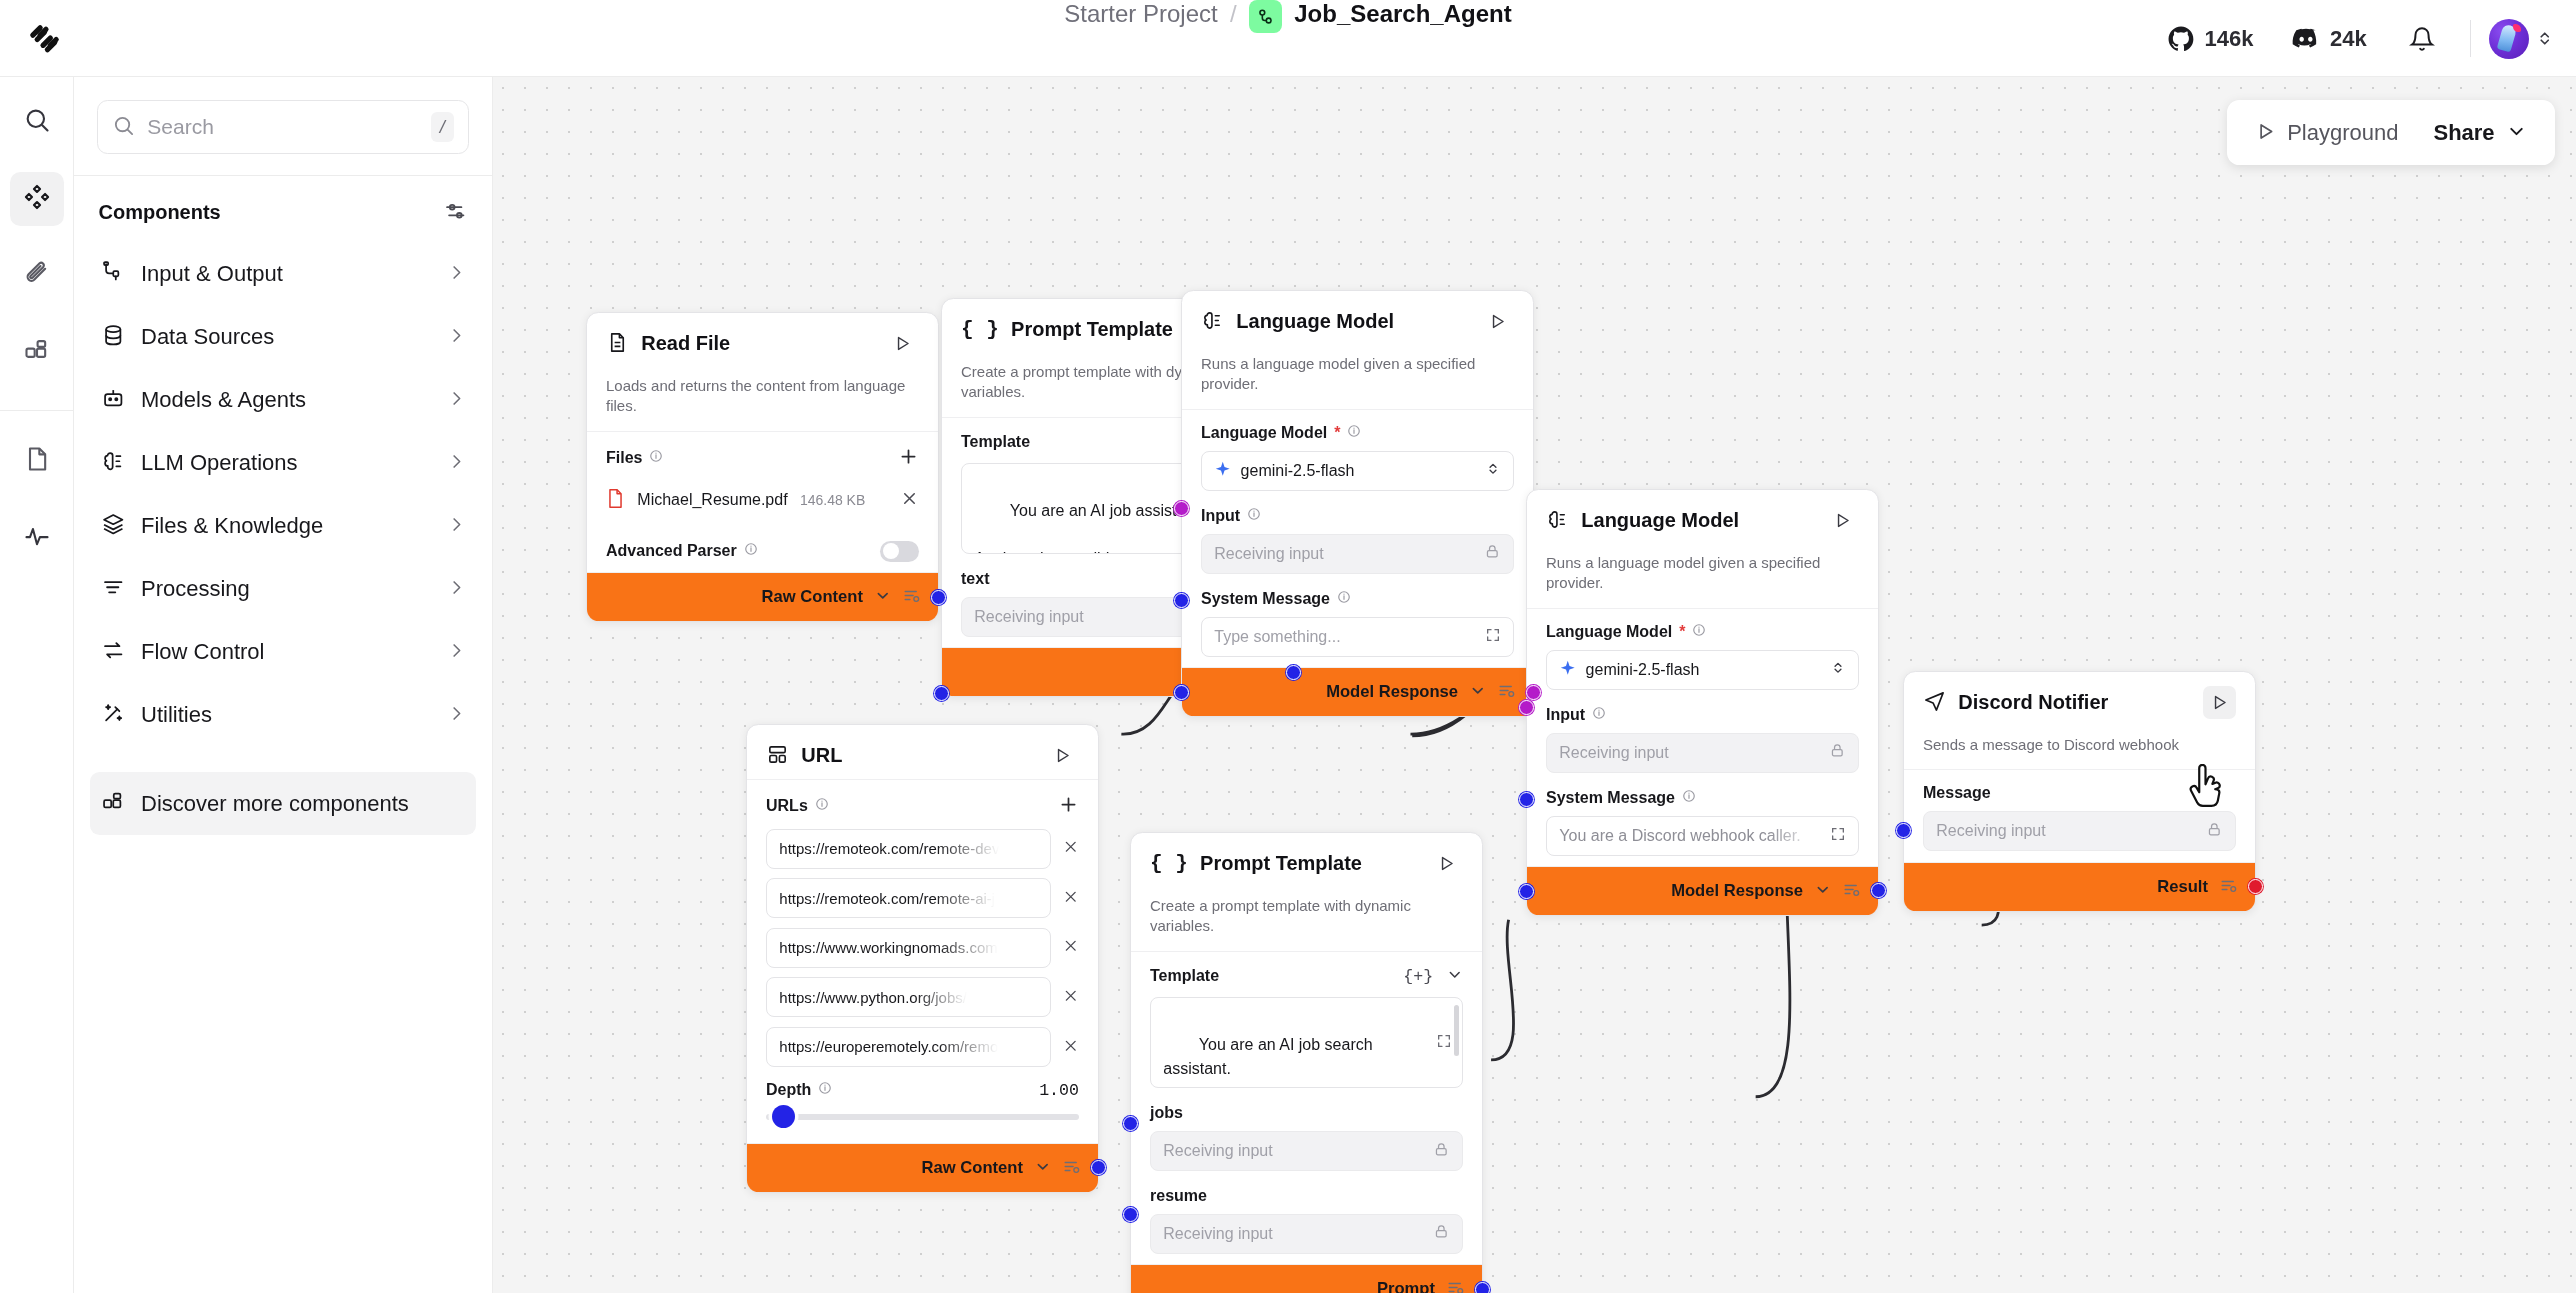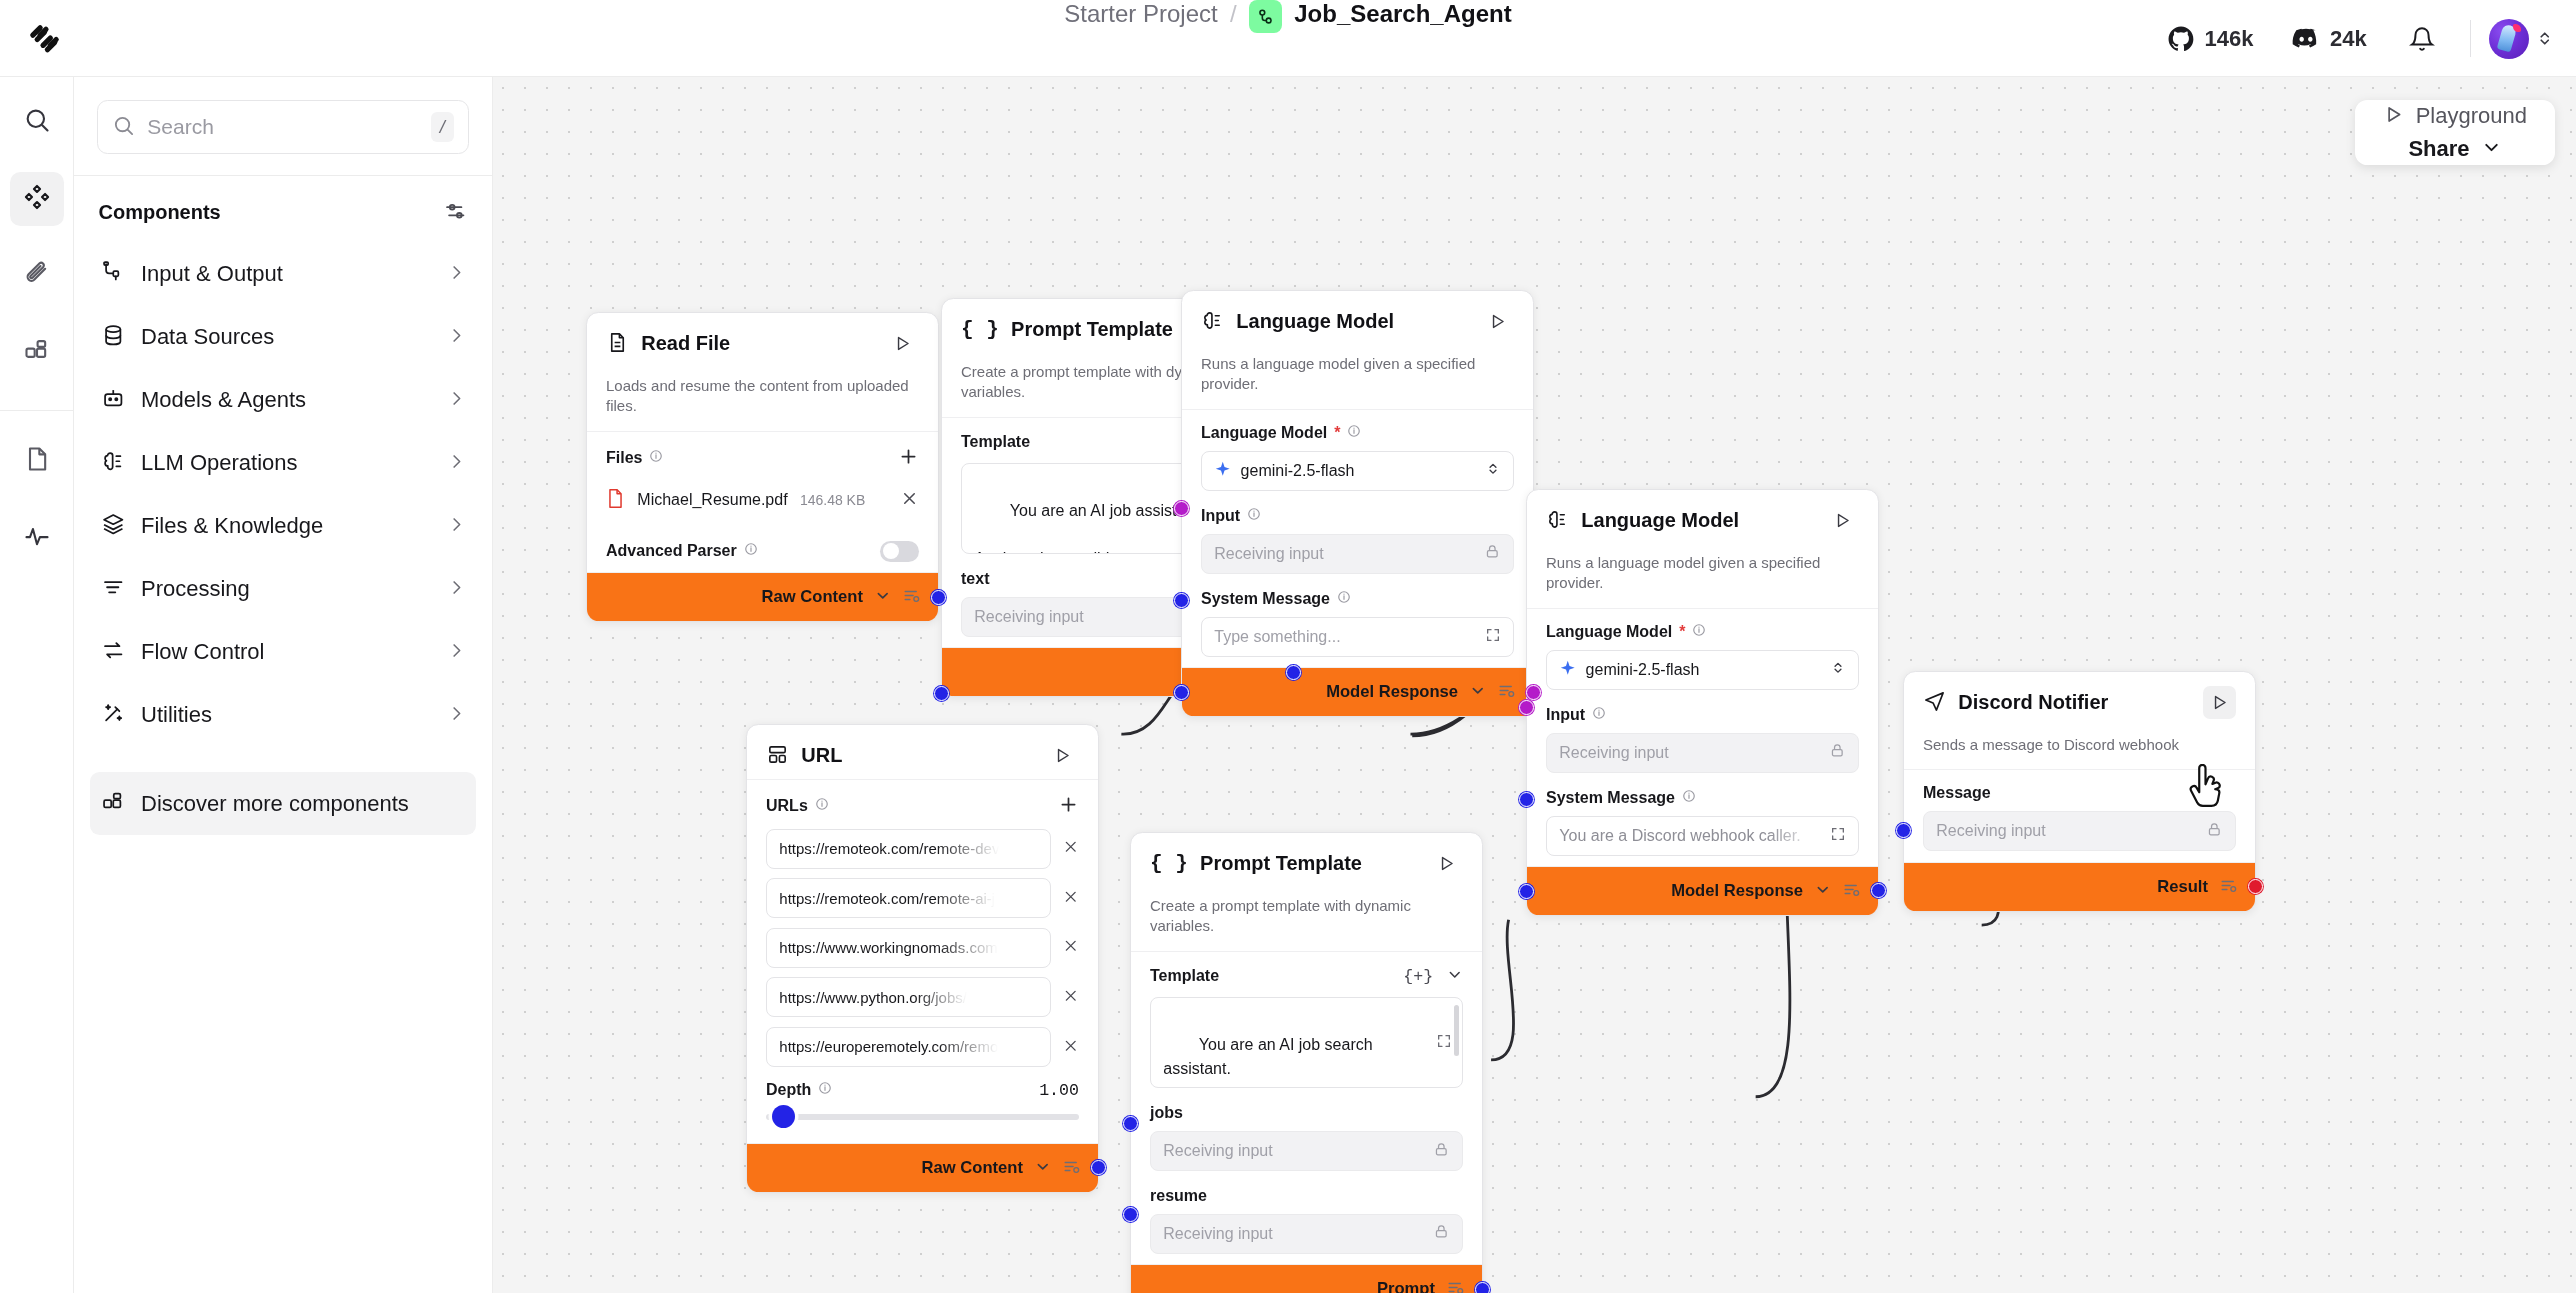--- a/index.html
+++ b/index.html
@@ -115,21 +115,21 @@
     background-image: radial-gradient(circle, #cfcfcf 1.2px, transparent 1.3px);
     background-size: 22px 22px;
     overflow: hidden;
   }
   #edges { position: absolute; left: 0; top: 0; width: 2084px; height: 1216px; }
 
   
   #run-pill {
     position: absolute; right: 21px; top: 23px; height: 65px;
     background: #fff; border-radius: 12.3px; display: flex; align-items: center;
-    box-shadow: 0 2.6px 10.5px rgba(0,0,0,.10); padding: 0 10.5px; z-index: 40; flex-direction: column;
+    box-shadow: 0 2.6px 10.5px rgba(0,0,0,.10); padding: 0 10.5px; z-index: 40;
   }
   .rp-btn { display: flex; align-items: center; gap: 11.4px; padding: 0 17.5px; height: 49px;
             border-radius: 8.8px; cursor: pointer; }
   .rp-play-label { font-size: 22px; color: #55555d; }
   .rp-share { font-size: 22px; font-weight: 600; color: #18181c; }
 
   
   .node {
     position: absolute; background: #fff; border: 0.9px solid #e4e4e7;
     border-radius: 12.3px; box-shadow: 0 1.8px 8px rgba(0,0,0,.07);
@@ -546,21 +546,21 @@
           </svg>
         </span>
         <span class="node-title">Read File</span>
         <span class="node-run">
           <svg width="19" height="19" viewBox="0 0 24 24" fill="none" stroke="#3a3a42" stroke-width="1.8" stroke-linejoin="round">
               <path d="M7 4.5l12 7.5-12 7.5z"></path>
             </svg>
         </span>
       </div>
     </div>
-    <div class="node-desc">Loads and resume the content from uploaded files.</div>
+    <div class="node-desc">Loads and returns the content from language files.</div>
     <div class="node-body">
       <div class="field-label-row">
         <span class="field-label">
           <span>Files</span>
           <span>
             <svg width="14" height="14" viewBox="0 0 24 24" fill="none" stroke="#9a9aa2" stroke-width="2">
                 <circle cx="12" cy="12" r="9"></circle>
                 <path d="M12 10v6M12 7.2v.1" stroke-linecap="round"></path>
               </svg>
           </span>

